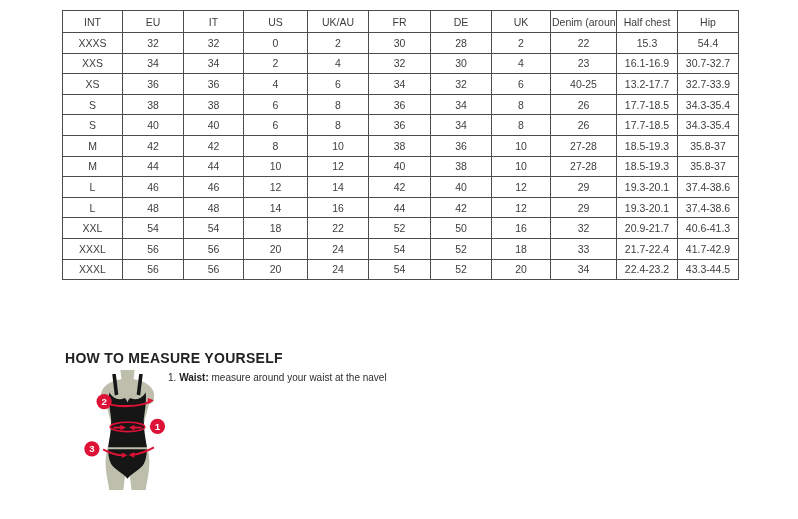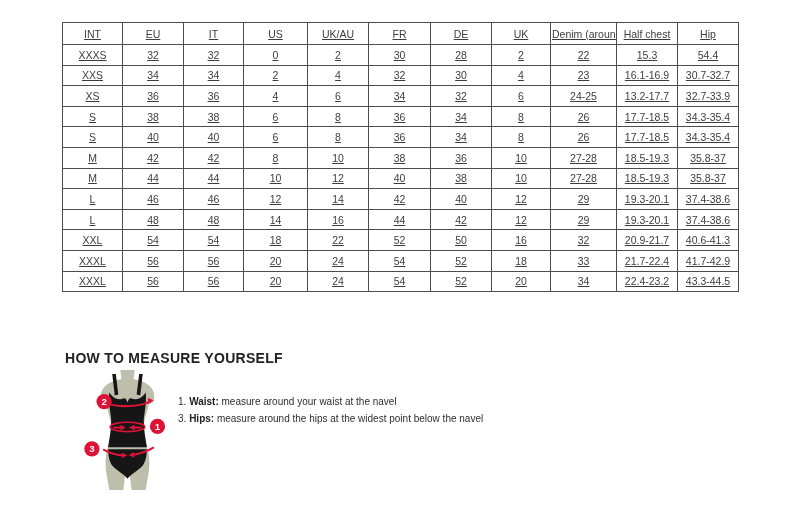--- a/index.html
+++ b/index.html
@@ -12,24 +12,23 @@
   *{margin:0;padding:0;box-sizing:border-box;}
   html,body{background:#ffffff;}
   body{
     width:798px;height:519px;
     position:relative;
     font-family:"Liberation Sans", sans-serif;
     color:var(--text);
     overflow:hidden;
   }
   .size-table{
-    position:absolute;left:62px;top:22px;width:676px;
+    position:absolute;left:62px;top:10px;width:676px;
     border-collapse:collapse;
     table-layout:fixed;
-    text-decoration:underline;
   }
   .size-table th,.size-table td{
     border:1px solid var(--table-border);
     font-size:10.5px;
     font-weight:400;
     text-align:center;
     vertical-align:middle;
     height:20.6px;
     padding:0 1px;
     color:var(--text);
@@ -41,21 +40,21 @@
     position:absolute;left:65px;top:350px;
     font-size:14px;font-weight:700;
     letter-spacing:.3px;
     color:#222222;
   }
   .figure-wrap{
     position:absolute;left:74px;top:368px;
     width:108px;height:122px;
   }
   .steps{
-    position:absolute;left:178px;top:372px;width:500px;margin-top:24px;
+    position:absolute;left:168px;top:372px;width:500px;
   }
   .step{
     font-size:10px;
     line-height:11px;
     margin-bottom:5.5px;
     color:#2e2e2e;
   }
   .step b{font-weight:700;color:#222222;}
 </style>
 </head>
@@ -119,21 +118,21 @@
       </tr>
       <tr>
         <td>XS</td>
         <td>36</td>
         <td>36</td>
         <td>4</td>
         <td>6</td>
         <td>34</td>
         <td>32</td>
         <td>6</td>
-        <td>24-25</td>
+        <td>40-25</td>
         <td>13.2-17.7</td>
         <td>32.7-33.9</td>
       </tr>
       <tr>
         <td>S</td>
         <td>38</td>
         <td>38</td>
         <td>6</td>
         <td>8</td>
         <td>36</td>
@@ -300,14 +299,13 @@
     </g>
     <g>
       <circle cx="17" cy="79.5" r="7.5" fill="#dd1236"></circle>
       <text x="17" y="82.9" text-anchor="middle" font-size="9.5" font-weight="bold" fill="#ffffff" font-family="Liberation Sans, sans-serif">3</text>
     </g>
   </svg>
 </div>
 
 <div class="steps" id="steps">
     <div class="step"><span>1. </span><b>Waist:</b><span> measure around your waist at the navel</span></div>
-    <div class="step"><span>3. </span><b>Hips:</b><span> measure around the hips at the widest point below the navel</span></div>
   </div>
 
 </body></html>

